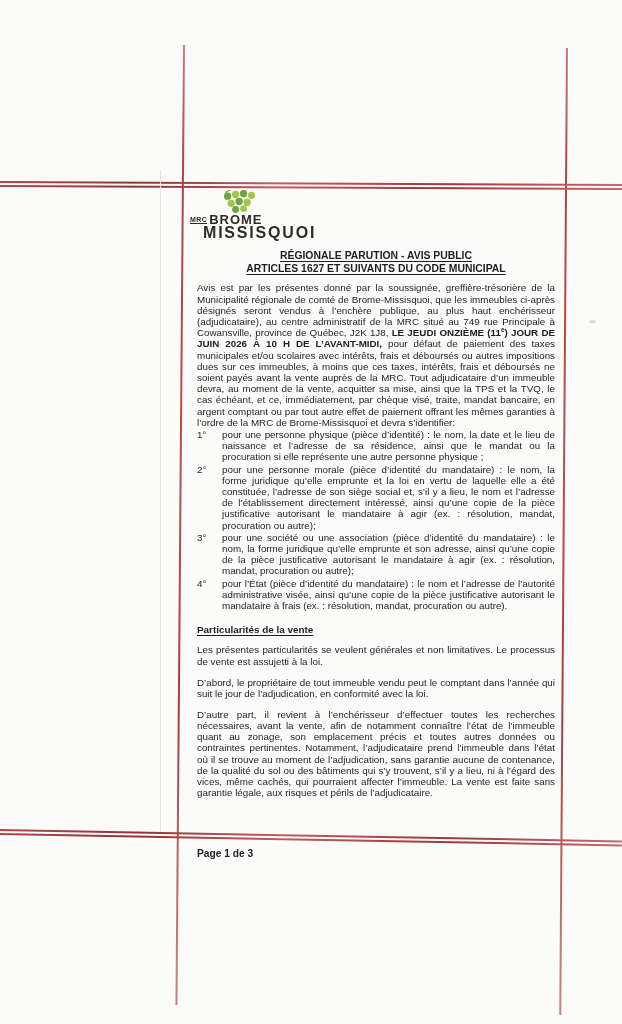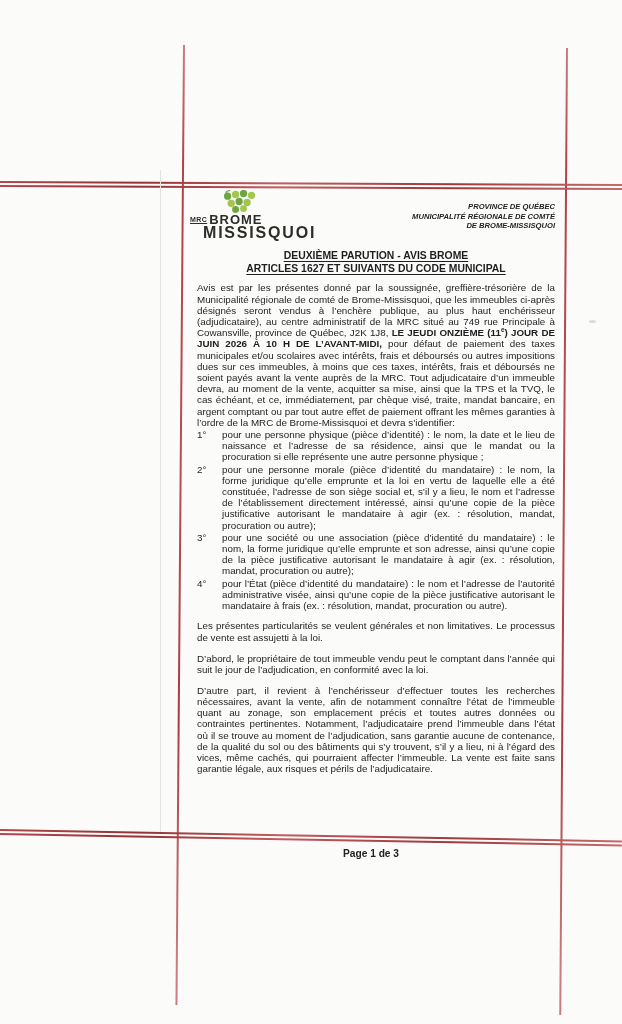--- a/index.html
+++ b/index.html
@@ -57,21 +57,21 @@
   .id-row{display:flex;font-size:9.8px;line-height:11.2px;margin-top:1px;}
   .id-num{width:25px;flex:none;}
   .id-txt{flex:1;text-align:justify;}
   .section-heading{
     margin-top:13px;font-weight:bold;font-size:9.9px;
     text-decoration:underline;text-underline-offset:1.5px;
   }
   .para{margin-top:9px;font-size:9.8px;line-height:11.2px;text-align:justify;}
   .footer{
     position:absolute;top:848px;left:197px;width:348px;
-    text-align:center;font-size:10.2px;font-weight:bold;color:#222;
+    text-align:left;font-size:10.2px;font-weight:bold;color:#222;
   }
 </style>
 </head>
 <body>
 
 <div>
 
   <div class="regline-v" id="vline-left"></div>
   <div class="regline-v" id="vline-right"></div>
   <div class="regline-h" id="hline-top">
@@ -99,29 +99,24 @@
           <circle cx="24" cy="13" r="4.1" style="fill:var(--green-d)"></circle>
           <circle cx="33" cy="14" r="4.1" style="fill:var(--green-l)"></circle>
           <circle cx="20" cy="22" r="3.9" style="fill:var(--green-d)"></circle>
           <circle cx="29" cy="21" r="3.9" style="fill:var(--green-l)"></circle>
         </svg>
         <div class="logo-l1">
           <span class="mrc">MRC</span><span>BROME</span>
         </div>
         <div class="logo-l2">MISSISQUOI</div>
       </div>
-      <div class="letterhead" id="letterhead">
-          <div>PROVINCE DE QUÉBEC</div>
-          <div>MUNICIPALITÉ RÉGIONALE DE COMTÉ</div>
-          <div>DE BROME-MISSISQUOI</div>
-        </div>
     </div>
 
     <div class="titles" id="titles">
-        <div class="title-line">DEUXIÈME PARUTION - AVIS BROME</div>
+        <div class="title-line">RÉGIONALE PARUTION - AVIS PUBLIC</div>
         <div class="title-line">ARTICLES 1627 ET SUIVANTS DU CODE MUNICIPAL</div>
       </div>
 
     <p class="intro" id="intro"><span>Avis est par les présentes donné par la soussignée, greffière-trésorière de la Municipalité régionale de comté de Brome-Missisquoi, que les immeubles ci-après désignés seront vendus à l’enchère publique, au plus haut enchérisseur (adjudicataire), au centre administratif de la MRC situé au 749 rue Principale à Cowansville, province de Québec, J2K 1J8, </span><span class="b">LE JEUDI ONZIÈME (11</span><sup class="b">e</sup><span class="b">) JOUR DE JUIN 2026 À 10 H DE L’AVANT-MIDI,</span><span> pour défaut de paiement des taxes municipales et/ou scolaires avec intérêts, frais et déboursés ou autres impositions dues sur ces immeubles, à moins que ces taxes, intérêts, frais et déboursés ne soient payés avant la vente auprès de la MRC. Tout adjudicataire d’un immeuble devra, au moment de la vente, acquitter sa mise, ainsi que la TPS et la TVQ, le cas échéant, et ce, immédiatement, par chèque visé, traite, mandat bancaire, en argent comptant ou par tout autre effet de paiement offrant les mêmes garanties à l’ordre de la MRC de Brome-Missisquoi et devra s’identifier:</span></p>
 
     <div id="idlist">
         <div class="id-row">
           <span class="id-num">1°</span>
           <span class="id-txt">pour une personne physique (pièce d’identité) : le nom, la date et le lieu de naissance et l’adresse de sa résidence, ainsi que le mandat ou la procuration si elle représente une autre personne physique ;</span>
         </div>
@@ -132,20 +127,21 @@
         <div class="id-row">
           <span class="id-num">3°</span>
           <span class="id-txt">pour une société ou une association (pièce d’identité du mandataire) : le nom, la forme juridique qu’elle emprunte et son adresse, ainsi qu’une copie de la pièce justificative autorisant le mandataire à agir (ex. : résolution, mandat, procuration ou autre);</span>
         </div>
         <div class="id-row">
           <span class="id-num">4°</span>
           <span class="id-txt">pour l’État (pièce d’identité du mandataire) : le nom et l’adresse de l’autorité administrative visée, ainsi qu’une copie de la pièce justificative autorisant le mandataire à frais (ex. : résolution, mandat, procuration ou autre).</span>
         </div>
       </div>
 
+    <div class="section-heading">Particularités de la vente</div>
 
     <div id="paras">
         <p class="para">Les présentes particularités se veulent générales et non limitatives.  Le processus de vente est assujetti à la loi.</p>
         <p class="para">D’abord, le propriétaire de tout immeuble vendu peut le comptant dans l’année qui suit le jour de l’adjudication, en conformité avec la loi.</p>
         <p class="para">D’autre part, il revient à l’enchérisseur d’effectuer toutes les recherches nécessaires, avant la vente, afin de notamment connaître l’état de l’immeuble quant au zonage, son emplacement précis et toutes autres données ou contraintes pertinentes.  Notamment, l’adjudicataire prend l’immeuble dans l’état où il se trouve au moment de l’adjudication, sans garantie aucune de contenance, de la qualité du sol ou des bâtiments qui s’y trouvent, s’il y a lieu, ni à l’égard des vices, même cachés, qui pourraient affecter l’immeuble.  La vente est faite sans garantie légale, aux risques et périls de l’adjudicataire.</p>
       </div>
   </div>
 
   <div class="footer">Page 1 de 3</div>
 </div>

